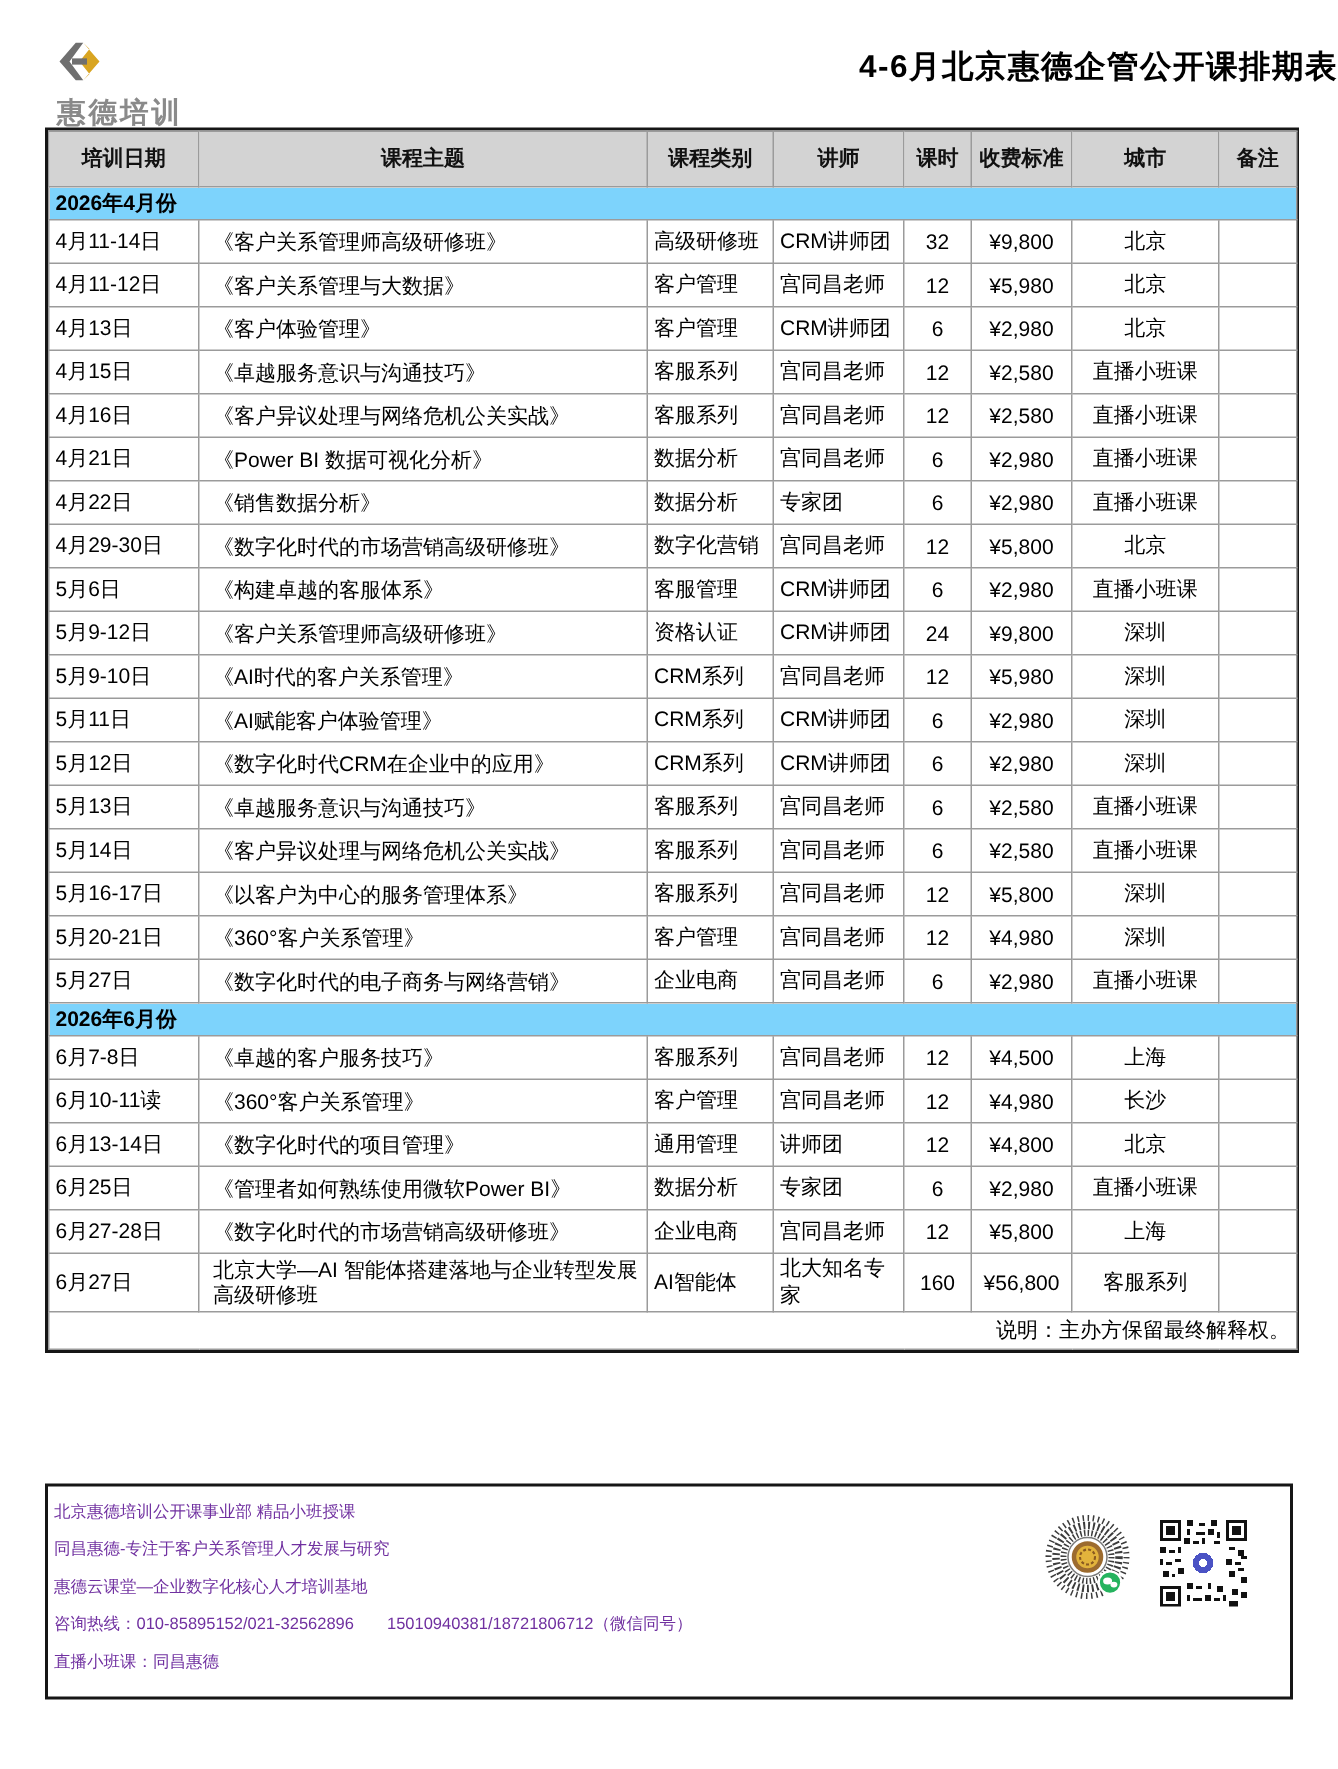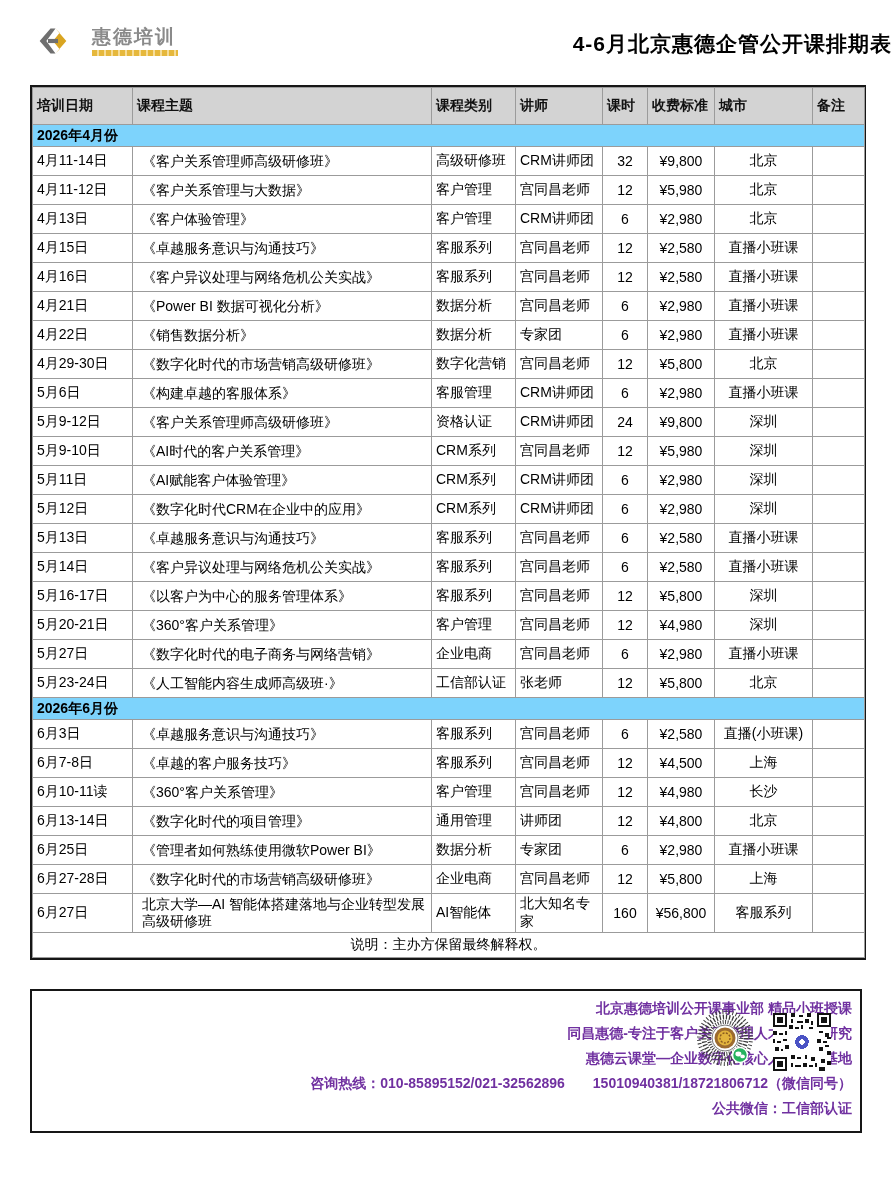--- a/index.html
+++ b/index.html
@@ -1,54 +1,54 @@
 <!DOCTYPE html>
 <html><head>
 <meta charset="utf-8">
 <style>
   html,body{margin:0;padding:0;background:#fff;}
   .page{
     position:relative;width:892px;height:1179px;background:#ffffff;
     font-family:"Liberation Sans","DejaVu Sans",sans-serif;color:#000;overflow:hidden;
   }
   
-  .logo{position:absolute;top:26px;left:38px;display:flex;align-items:flex-start;gap:24px;}
+  .logo{position:absolute;top:26px;left:38px;display:flex;align-items:flex-start;gap:4px;flex-direction:column;}
   .logo-mark{flex:0 0 auto;}
   .logo-text{display:flex;flex-direction:column;}
   .logo-name{font-size:19px;font-weight:bold;color:#8a8a8a;letter-spacing:2px;line-height:22px;}
   .logo-strip{margin-top:2px;height:6px;width:86px;
     background:repeating-linear-gradient(90deg,#e6b83c 0 5px,#f6dd9a 5px 7px);}
   .page-title{
     position:absolute;top:30px;left:0;width:100%;text-align:right;
     font-size:21px;font-weight:bold;color:#000;margin:0;letter-spacing:1px;
   }
   
   .table-wrap{position:absolute;top:85px;left:30px;width:832px;border:2px solid #161616;}
   table.schedule{border-collapse:collapse;table-layout:fixed;width:100%;}
   .schedule th,.schedule td{
     border:1px solid #9b9b9b;font-size:14px;padding:1px 4px;overflow:hidden;
   }
   .schedule thead th{
-    background:#d3d3d3;height:34px;font-weight:bold;text-align:left;color:#111;
+    background:#d3d3d3;height:34px;font-weight:bold;text-align:center;color:#111;
   }
   tr.section-row td{
     background:#7dd3fc;font-weight:bold;text-align:left;height:19px;padding-left:4px;
   }
   tr.course-row td{height:26px;background:#fff;}
   td.col-0,td.col-1,td.col-2,td.col-3{text-align:left;}
   td.col-1{padding-left:9px;line-height:17px;}
   td.col-4,td.col-5,td.col-6,td.col-7{text-align:center;}
-  tr.note-row td{height:22px;text-align:center;font-size:14px;padding-left:4px;}
+  tr.note-row td{height:22px;text-align:right;font-size:14px;padding-left:4px;}
   
   .footer{
     position:absolute;top:989px;left:30px;width:832px;box-sizing:border-box;
     border:2px solid #161616;padding:5px 8px 10px 4px;
   }
   .footer-line{
-    color:#7030a0;font-weight:bold;font-size:14px;line-height:25px;white-space:pre-wrap;text-align:right;
+    color:#7030a0;font-weight:normal;font-size:11px;line-height:25px;white-space:pre-wrap;
   }
   .qr-radial{position:absolute;top:18px;right:102px;}
   .qr-square{position:absolute;top:22px;right:28px;}
 </style>
 </head>
 <body>
 
 <div class="page">
 
   <div class="logo">
@@ -267,42 +267,22 @@
           <tr class="course-row">
             <td class="col-0">5月27日</td>
             <td class="col-1">《数字化时代的电子商务与网络营销》</td>
             <td class="col-2">企业电商</td>
             <td class="col-3">宫同昌老师</td>
             <td class="col-4">6</td>
             <td class="col-5">¥2,980</td>
             <td class="col-6">直播小班课</td>
             <td class="col-7"></td>
           </tr>
-          <tr class="course-row">
-            <td class="col-0">5月23-24日</td>
-            <td class="col-1">《人工智能内容生成师高级班·》</td>
-            <td class="col-2">工信部认证</td>
-            <td class="col-3">张老师</td>
-            <td class="col-4">12</td>
-            <td class="col-5">¥5,800</td>
-            <td class="col-6">北京</td>
-            <td class="col-7"></td>
-          </tr>
           <tr class="section-row">
             <td colspan="8">2026年6月份</td>
-          </tr>
-          <tr class="course-row">
-            <td class="col-0">6月3日</td>
-            <td class="col-1">《卓越服务意识与沟通技巧》</td>
-            <td class="col-2">客服系列</td>
-            <td class="col-3">宫同昌老师</td>
-            <td class="col-4">6</td>
-            <td class="col-5">¥2,580</td>
-            <td class="col-6">直播(小班课)</td>
-            <td class="col-7"></td>
           </tr>
           <tr class="course-row">
             <td class="col-0">6月7-8日</td>
             <td class="col-1">《卓越的客户服务技巧》</td>
             <td class="col-2">客服系列</td>
             <td class="col-3">宫同昌老师</td>
             <td class="col-4">12</td>
             <td class="col-5">¥4,500</td>
             <td class="col-6">上海</td>
             <td class="col-7"></td>
@@ -364,21 +344,21 @@
         </tr>
       </tfoot>
     </table>
   </div>
 
   <div class="footer">
     <div class="footer-line">北京惠德培训公开课事业部 精品小班授课</div>
     <div class="footer-line">同昌惠德-专注于客户关系管理人才发展与研究</div>
     <div class="footer-line">惠德云课堂—企业数字化核心人才培训基地</div>
     <div class="footer-line">咨询热线：010-85895152/021-32562896　　15010940381/18721806712（微信同号）</div>
-    <div class="footer-line">公共微信：工信部认证</div>
+    <div class="footer-line">直播小班课：同昌惠德</div>
 
     <span class="qr-radial">
       <svg width="64" height="64" viewBox="0 0 64 64" aria-hidden="true">
         <g fill="none" stroke="#3c3c3c">
           <circle cx="31" cy="29" r="26" stroke-width="4" stroke-dasharray="1 2.4"></circle>
           <circle cx="31" cy="29" r="21" stroke-width="5" stroke-dasharray="1.3 1.9"></circle>
           <circle cx="31" cy="29" r="16" stroke-width="4" stroke-dasharray="1 1.5"></circle>
         </g>
         <circle cx="31" cy="29" r="13" fill="#ffffff" stroke="#7a7a7a" stroke-width="1"></circle>
         <circle cx="31" cy="29" r="10.5" fill="#9c6b2f"></circle>

